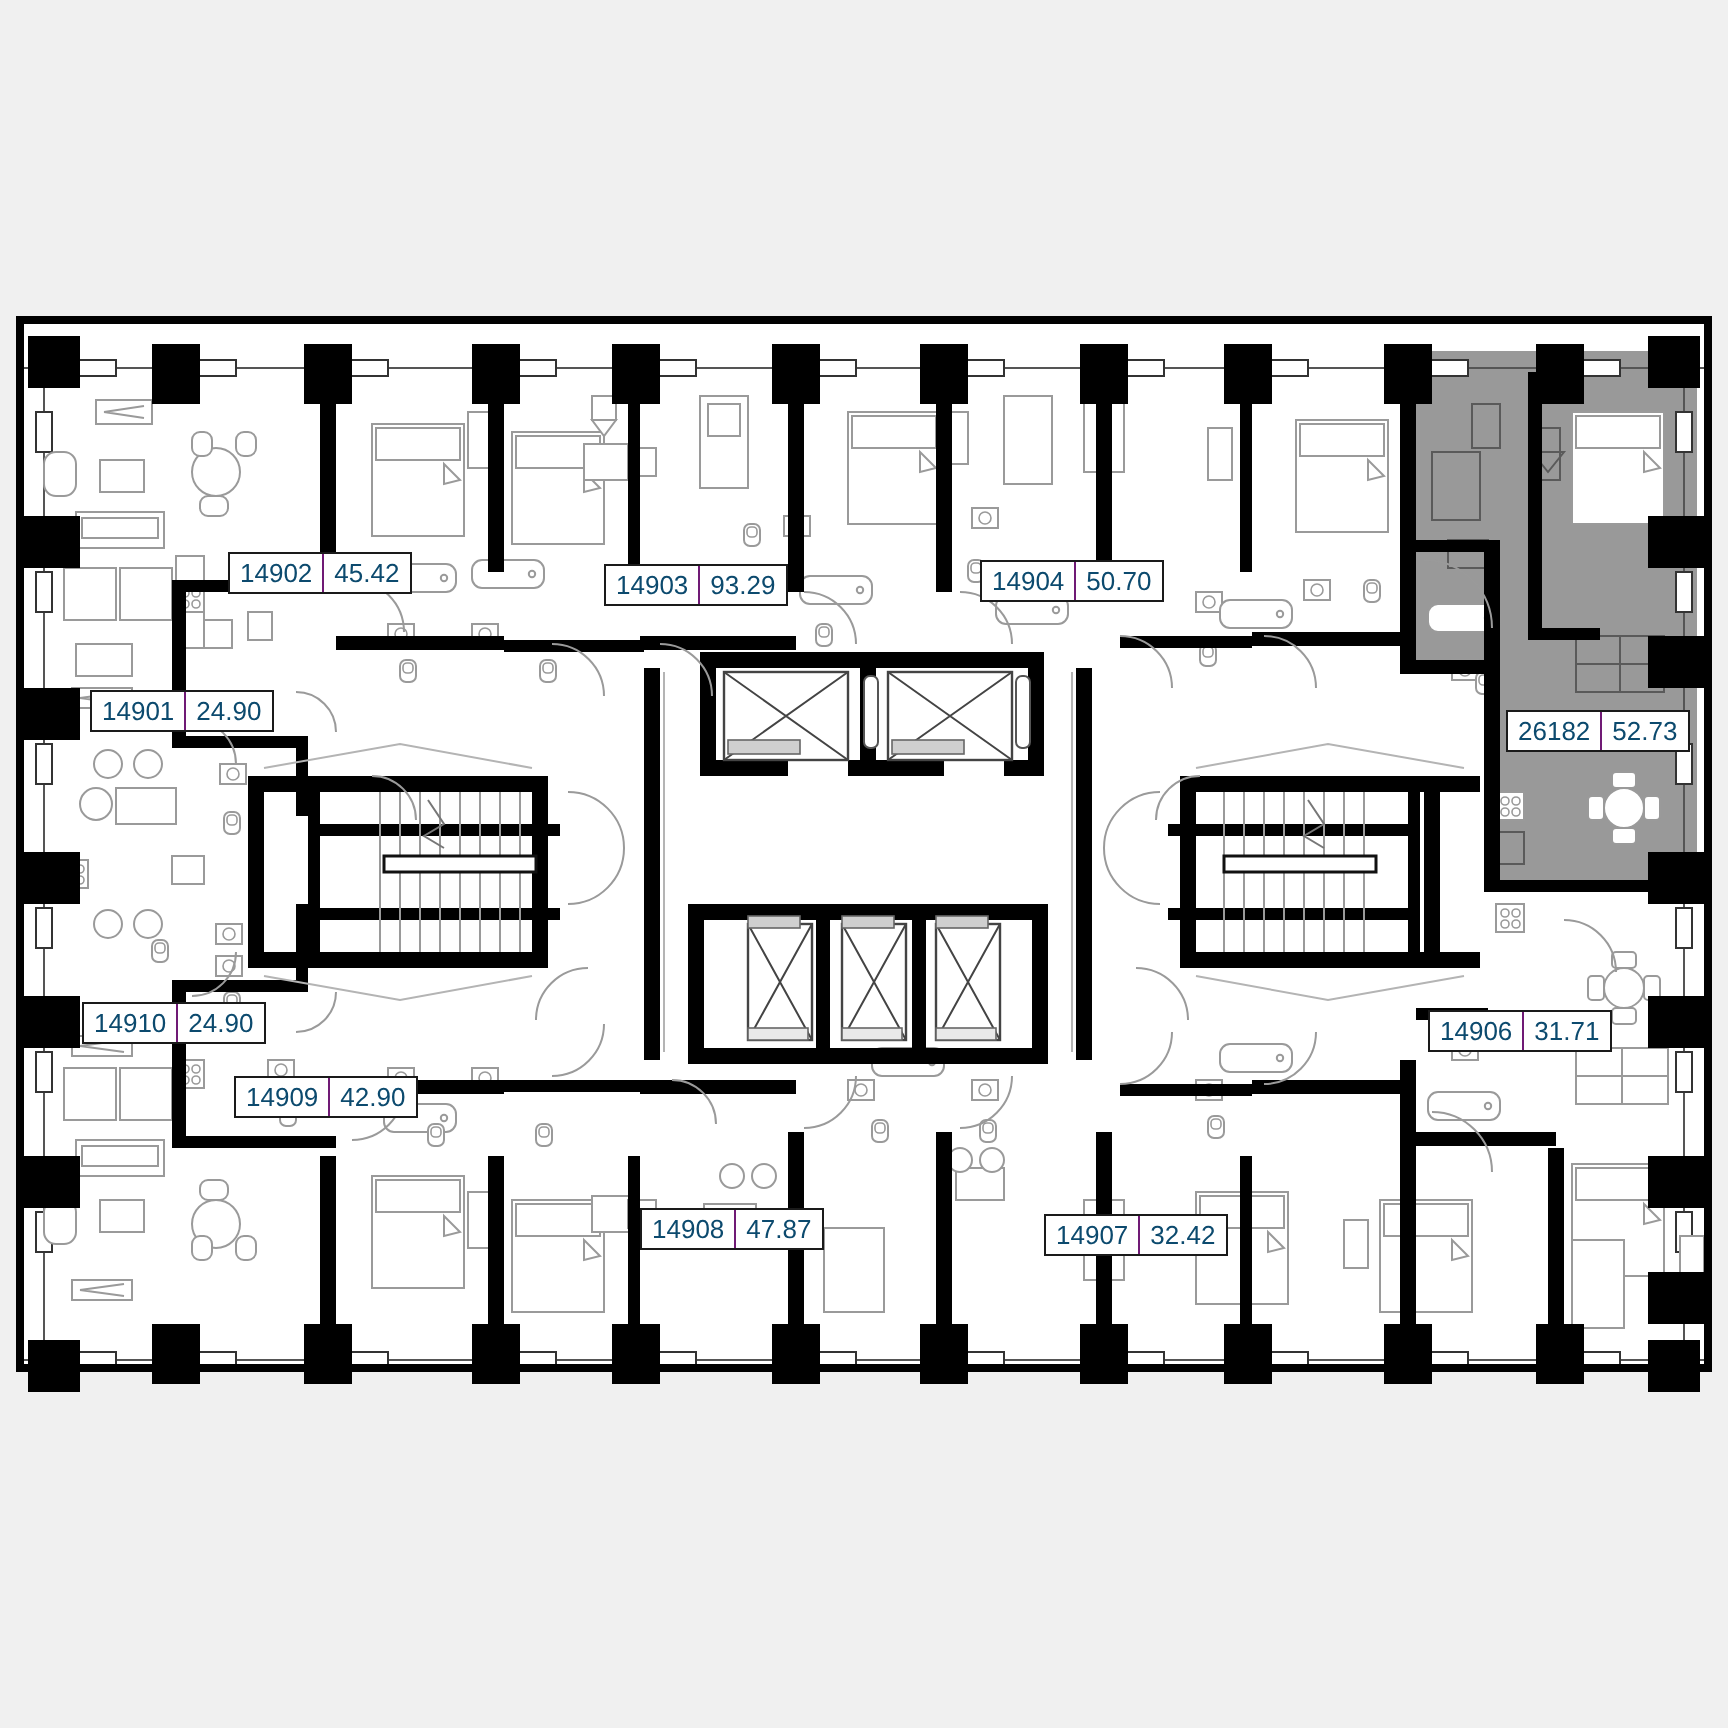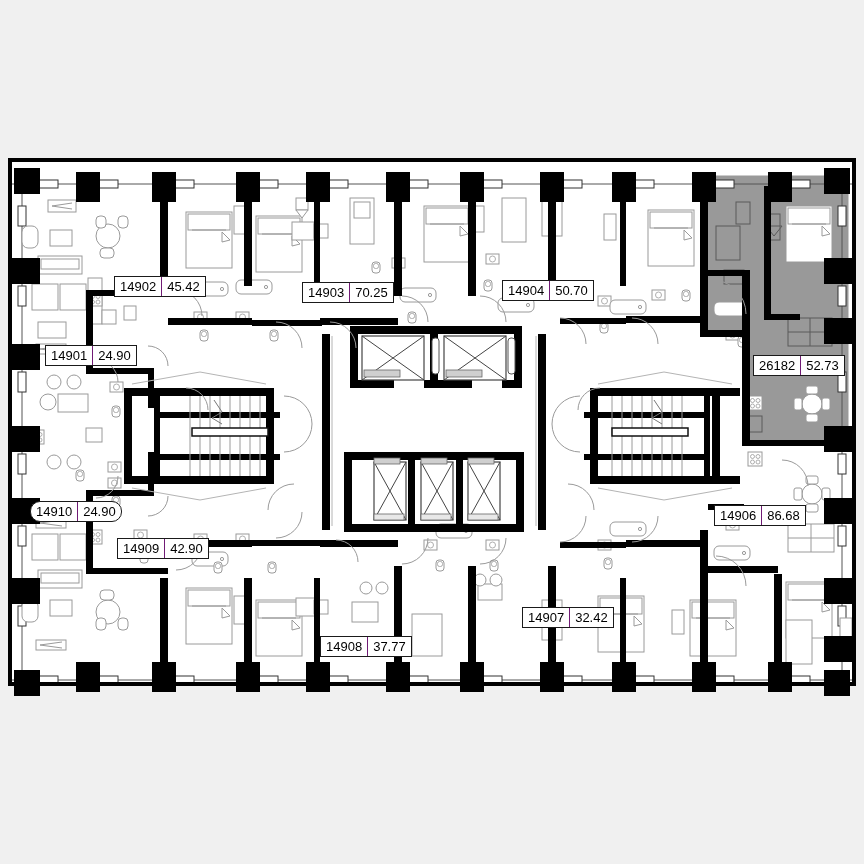--- a/index.html
+++ b/index.html
@@ -1,21 +1,21 @@
 <!DOCTYPE html>
 <html><head>
 <meta charset="utf-8">
 <style>
   html,body{margin:0;padding:0;background:#ffffff;}
   body{font-family:"Liberation Sans",sans-serif;}
   #page{position:relative;width:864px;height:864px;background:#f0f0f0;overflow:hidden;}
   #plan{position:absolute;left:0;top:0;width:864px;height:864px;}
   .unit-label{
     position:absolute;background:#ffffff;border:1px solid #1a1a1a;
-    height:19px;line-height:19px;font-size:13px;color:#000000;
+    height:19px;line-height:19px;font-size:13px;color:#0c4a6e;
     display:flex;align-items:stretch;white-space:nowrap;z-index:40;
     font-family:"Liberation Sans",sans-serif;
   }
   .unit-label .num{padding:0 5px;display:flex;align-items:center;}
   .unit-label .area{padding:0 5px;display:flex;align-items:center;border-left:1px solid #701a75;}
 </style>
 </head>
 <body>
 
 <div id="page">
@@ -532,44 +532,44 @@
   <div class="unit-label" style="left:45px;top:345px;align-items:center;">
     <span class="num">14901</span>
     <span class="area">24.90</span>
   </div>
   <div class="unit-label" style="left:114px;top:276px;">
     <span class="num">14902</span>
     <span class="area">45.42</span>
   </div>
   <div class="unit-label" style="left:302px;top:282px;text-align:right;">
     <span class="num">14903</span>
-    <span class="area">70.25</span>
-  </div>
-  <div class="unit-label" style="left:490px;top:280px;margin-left:12px;">
+    <span class="area">93.29</span>
+  </div>
+  <div class="unit-label" style="left:490px;top:280px;">
     <span class="num">14904</span>
     <span class="area">50.70</span>
   </div>
   <div class="unit-label" style="left:753px;top:355px;">
     <span class="num">26182</span>
     <span class="area">52.73</span>
   </div>
   <div class="unit-label" style="left:714px;top:505px;">
     <span class="num">14906</span>
-    <span class="area">86.68</span>
+    <span class="area">31.71</span>
   </div>
   <div class="unit-label" style="left:474px;top:607px;margin-left:48px;">
     <span class="num">14907</span>
     <span class="area">32.42</span>
   </div>
-  <div class="unit-label" style="left:320px;top:636px;">
+  <div class="unit-label" style="left:320px;top:604px;">
     <span class="num">14908</span>
-    <span class="area">37.77</span>
+    <span class="area">47.87</span>
   </div>
   <div class="unit-label" style="left:117px;top:538px;">
     <span class="num">14909</span>
     <span class="area">42.90</span>
   </div>
-  <div class="unit-label" style="left:30px;top:501px;border-radius:10px;">
+  <div class="unit-label" style="left:41px;top:501px;">
     <span class="num">14910</span>
     <span class="area">24.90</span>
   </div>
 
 </div>
 
 </body></html>

